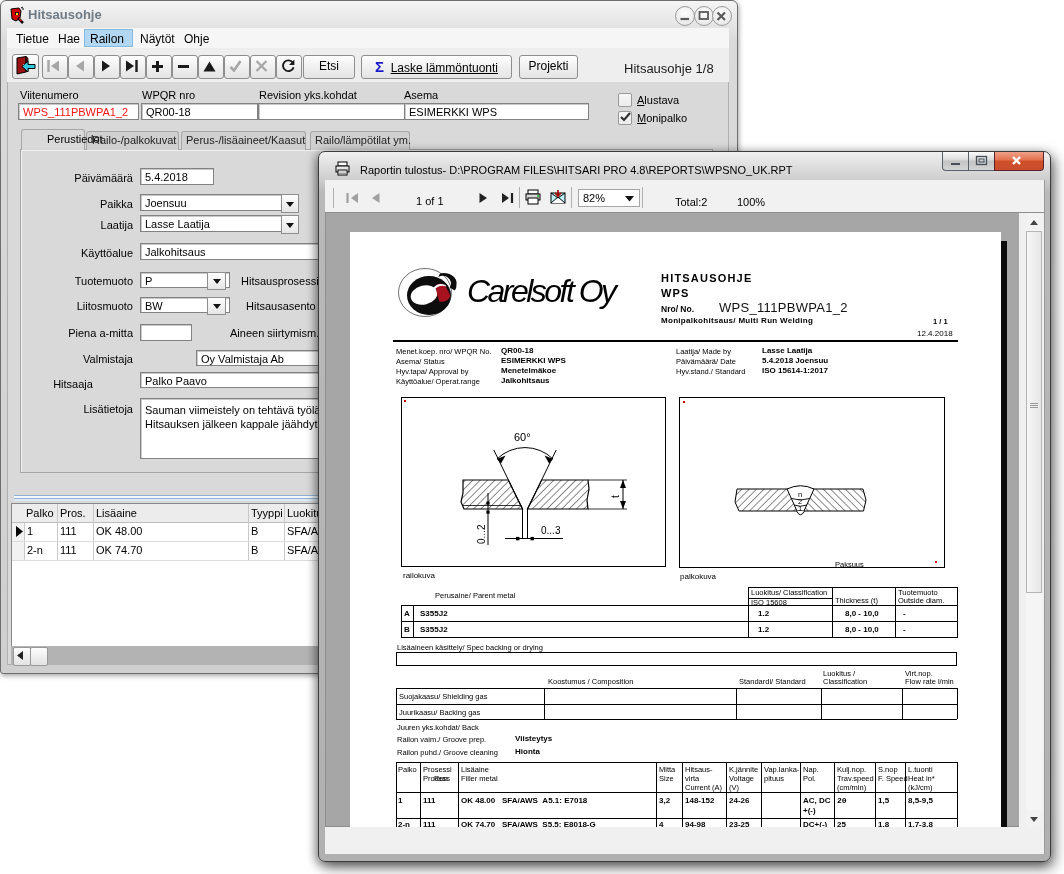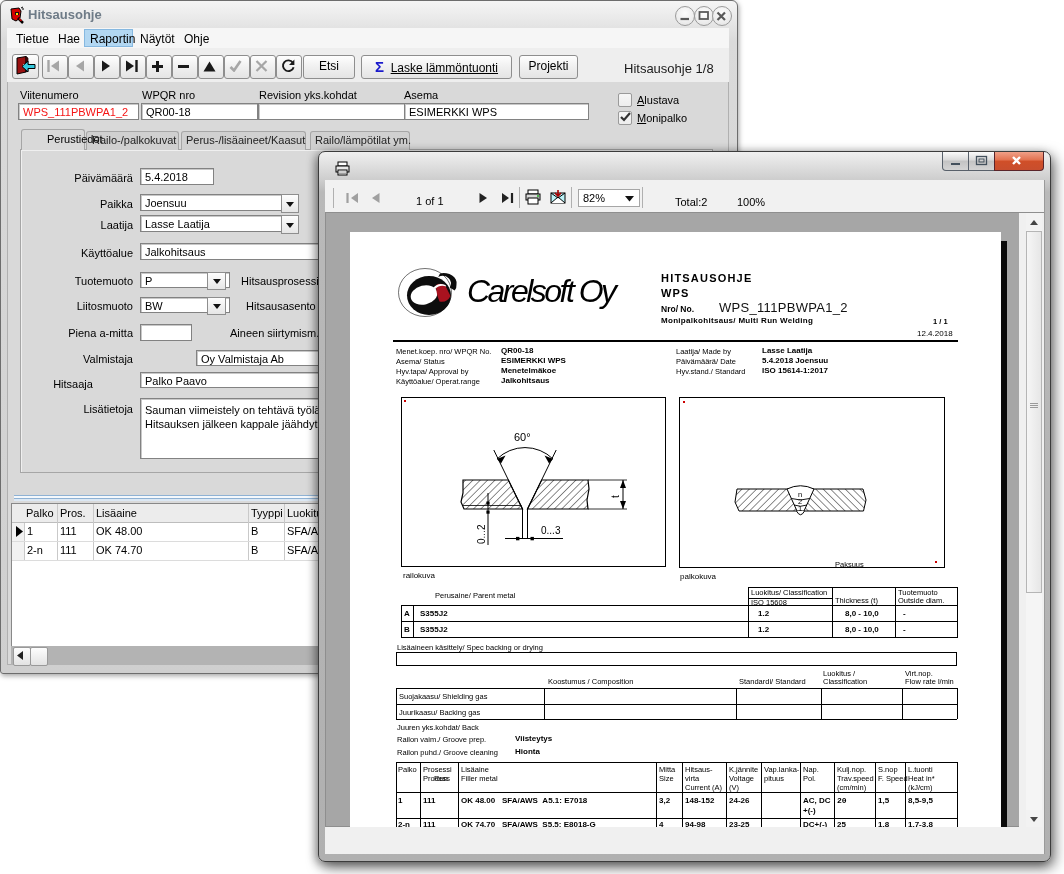--- a/index.html
+++ b/index.html
@@ -37,21 +37,21 @@
 <svg class="abs" style="left:675px;top:6px;" width="57" height="20" viewBox="0 0 57 20">
   <path d="M5.5 13 h8.5" stroke="#595959" stroke-width="2.2"></path>
   <rect x="24.5" y="6" width="8.5" height="7" fill="none" stroke="#595959" stroke-width="1.8"></rect>
   <path d="M42.5 6.5 l7.5 7.5 M50 6.5 l-7.5 7.5" stroke="#595959" stroke-width="2.2"></path>
 </svg>
 
 <div class="abs" style="left:7px;top:28px;width:722px;height:20px;background:#f6f6f6;border-bottom:1px solid #e0e0e0;"></div>
 <div class="abs" style="left:84px;top:29px;width:49px;height:18px;background:#b2d7f2;border:1px solid #86b8e0;box-sizing:border-box;"></div>
 <div class="abs" style="left:16px;top:32px;font-size:12px;">Tietue</div>
 <div class="abs" style="left:58px;top:32px;font-size:12px;">Hae</div>
-<div class="abs" style="left:90px;top:32px;font-size:12px;">Raportin</div>
+<div class="abs" style="left:90px;top:32px;font-size:12px;">Railon</div>
 <div class="abs" style="left:140px;top:32px;font-size:12px;">Näytöt</div>
 <div class="abs" style="left:184px;top:32px;font-size:12px;">Ohje</div>
 
 <div class="abs" style="left:7px;top:48px;width:722px;height:34px;background:#eeeeee;"></div>
 
 <div class="tbtn" style="left:12px;top:54px;width:25px;height:23px;"></div>
 <svg class="abs" style="left:14px;top:56px;" width="22" height="19" viewBox="0 0 22 19">
 <path d="M3 2 L12 0.5 V16 L3 18 Z" fill="#991111" stroke="#000" stroke-width="1"></path>
 <path d="M12 0.5 L14 2 V15 L12 16 Z" fill="#5a0a0a" stroke="#000" stroke-width="0.7"></path>
 <rect x="9" y="8" width="2" height="2.5" fill="#fff"></rect>
@@ -212,20 +212,21 @@
 <div class="abs" style="left:30px;top:647px;width:16px;height:17px;background:linear-gradient(#fdfdfd,#e3e3e3);border:1px solid #999;border-radius:2px;"></div>
 
 <div class="abs" id="repwin" style="left:318px;top:151px;width:731px;height:709px;border:1px solid #3c3c3c;border-radius:7px;background:linear-gradient(#f0f0f0,#cdcdcd 28px,#b9b9b9 40px,#b0b0b0);box-shadow:3px 5px 14px rgba(0,0,0,0.6),-3px 2px 9px rgba(0,0,0,0.28);"></div>
 
 <svg class="abs" style="left:335px;top:161px;" width="16" height="15" viewBox="0 0 16 15">
   <rect x="3" y="1" width="9" height="4" fill="#fff" stroke="#000" stroke-width="1"></rect>
   <rect x="1" y="5" width="13" height="6" fill="#e8e8e8" stroke="#000" stroke-width="1"></rect>
   <rect x="3" y="9" width="9" height="5" fill="#fff" stroke="#000" stroke-width="1"></rect>
   <path d="M4 11 h7 M4 12.5 h7" stroke="#888" stroke-width="0.8"></path>
 </svg>
+<div class="abs" style="left:360px;top:164px;font-size:11px;color:#000;">Raportin tulostus- D:\PROGRAM FILES\HITSARI PRO 4.8\REPORTS\WPSNO_UK.RPT</div>
 
 <div class="abs" style="left:942px;top:152px;width:27px;height:19px;background:linear-gradient(#fbfbfb,#d9d9d9 45%,#c3c3c3 50%,#d4d4d4);border:1px solid #58606a;border-top:none;border-radius:0 0 0 4px;box-sizing:border-box;"></div>
 <div class="abs" style="left:968px;top:152px;width:27px;height:19px;background:linear-gradient(#fbfbfb,#d9d9d9 45%,#c3c3c3 50%,#d4d4d4);border:1px solid #58606a;border-top:none;box-sizing:border-box;"></div>
 <div class="abs" style="left:994px;top:152px;width:50px;height:19px;background:linear-gradient(#f0a088,#e2714f 45%,#d04f28 50%,#c84e2e);border:1px solid #5a242a;border-top:none;border-radius:0 0 4px 0;box-sizing:border-box;"></div>
 <svg class="abs" style="left:942px;top:152px;" width="102" height="19" viewBox="0 0 102 19">
   <path d="M9 12 h9" stroke="#43505c" stroke-width="2"></path>
   <rect x="34.5" y="4.5" width="10" height="8" fill="none" stroke="#43505c" stroke-width="1.3"></rect>
   <rect x="37" y="7" width="5" height="3" fill="none" stroke="#43505c" stroke-width="1"></rect>
   <path d="M71 5 l7 7 M78 5 l-7 7" stroke="#fff" stroke-width="2.4"></path>
 </svg>

